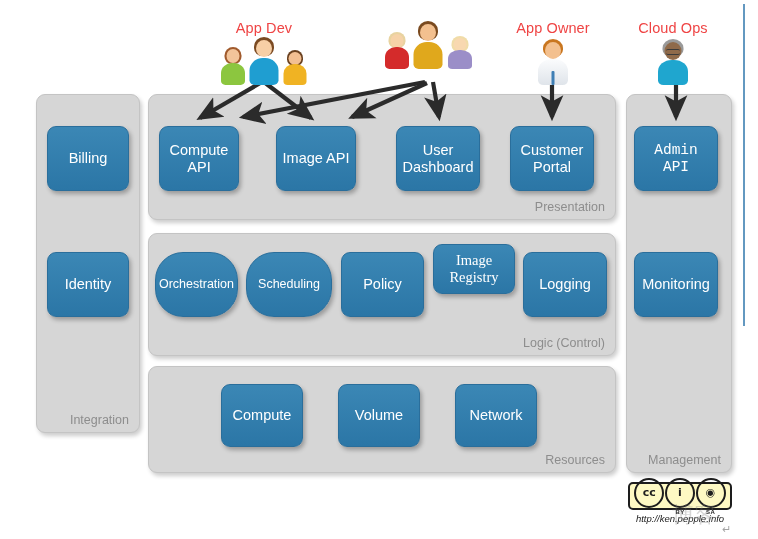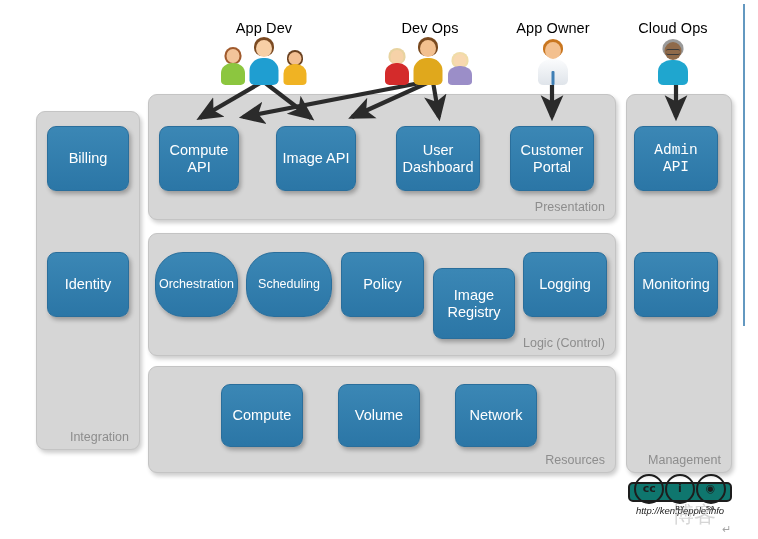--- a/index.html
+++ b/index.html
@@ -29,21 +29,21 @@
     opacity: .95;
   }
 
   
   .actor {
     position: absolute;
     text-align: center;
   }
   .actor-label {
     font-size: 14.5px;
-    color: #000000;
+    color: #ef4444;
     letter-spacing: .1px;
     white-space: nowrap;
     line-height: 16px;
   }
   .actor-art {
     position: relative;
     height: 46px;
     margin-top: 3px;
   }
 
@@ -143,22 +143,22 @@
   
   .cc-wrap {
     position: absolute;
     left: 628px;
     top: 482px;
     width: 104px;
     text-align: center;
   }
   .cc-badge {
     width: 104px;
-    height: 20px;
-    background: #0f766e;
+    height: 28px;
+    background: #fef9c3;
     border: 2px solid #1d1d1d;
     border-radius: 5px;
     box-sizing: border-box;
     display: flex;
     align-items: center;
     justify-content: space-around;
     padding: 0 4px;
     position: relative;
   }
   .cc-mark {
@@ -214,21 +214,21 @@
     color: rgba(90,90,90,.55);
   }
 </style>
 </head>
 <body>
 
 <div id="canvas">
 
   <div class="right-rule"></div>
 
-  <div class="panel" style="left:36px; top:111px; width:104px; height:339px;padding-left:8px;">
+  <div class="panel" style="left:36px; top:94px; width:104px; height:339px;padding-left:8px;">
     <span class="panel-label">Integration</span>
   </div>
 
   <div class="panel" style="left:148px; top:94px; width:468px; height:126px;">
     <span class="panel-label">Presentation</span>
   </div>
 
   <div class="panel" style="left:148px; top:233px; width:468px; height:123px;">
     <span class="panel-label">Logic (Control)</span>
   </div>
@@ -248,21 +248,21 @@
 API</div>
   <div class="node" style="left:276px; top:126px; width:80px; height:65px;">Image API</div>
   <div class="node" style="left:510px; top:126px; width:84px; height:65px;">Customer
 Portal</div>
   <div class="node" style="left:396px; top:126px; width:84px; height:65px;">User
 Dashboard</div>
 
   <div class="node small" style="left:155px; top:252px; width:83px; height:65px;">Orchestration</div>
   <div class="node" style="left:341px; top:252px; width:83px; height:65px;">Policy</div>
   <div class="node small" style="left:246px; top:252px; width:86px; height:65px;">Scheduling</div>
-  <div class="node" style="left:433px; top:268px; width:82px; height:71px;">Image
+  <div class="node" style="left:433px; top:244px; width:82px; height:50px;font-family:Liberation Serif, serif;">Image
 Registry</div>
   <div class="node" style="left:523px; top:252px; width:84px; height:65px;">Logging</div>
 
   <div class="node" style="left:221px; top:384px; width:82px; height:63px;">Compute</div>
   <div class="node" style="left:338px; top:384px; width:82px; height:63px;">Volume</div>
   <div class="node" style="left:455px; top:384px; width:82px; height:63px;">Network</div>
 
   <div class="node" style="left:634px; top:126px; width:84px; height:65px;font-family:Liberation Mono, monospace;">Admin API</div>
   <div class="node" style="left:634px; top:252px; width:84px; height:65px;">Monitoring</div>
 
@@ -305,21 +305,20 @@
       </div>
       <div class="person" style="left:70px; width:26px; height:38px;">
         <div class="hair" style="top:3px; width:16px; height:16px; background:#6a4120;"></div>
         <div class="head" style="top:5px; width:13px; height:13px; background:#f2bf92;"></div>
         <div class="body" style="width:23px; height:21px; background:#f0b323;"></div>
       </div>
     </div>
   </div>
 
   <div class="actor" style="left:378px; top:20px; width:104px;">
-    <div class="actor-label">Dev Ops</div>
     <div class="actor-art">
       <div class="person" style="left:6px; width:26px; height:39px;">
         <div class="hair" style="top:2px; width:17px; height:16px; background:#e8d3a0;"></div>
         <div class="head" style="top:4px; width:13px; height:14px; background:#f6d2a8;"></div>
         <div class="body" style="width:24px; height:22px; background:#d42b2b;"></div>
       </div>
       <div class="person" style="left:34px; width:32px; height:48px;">
         <div class="hair" style="top:0px; width:20px; height:19px; background:#7a4a1f;"></div>
         <div class="head" style="top:3px; width:16px; height:17px; background:#f3c08f;"></div>
         <div class="body" style="width:29px; height:27px; background:#e0a81c;"></div>

